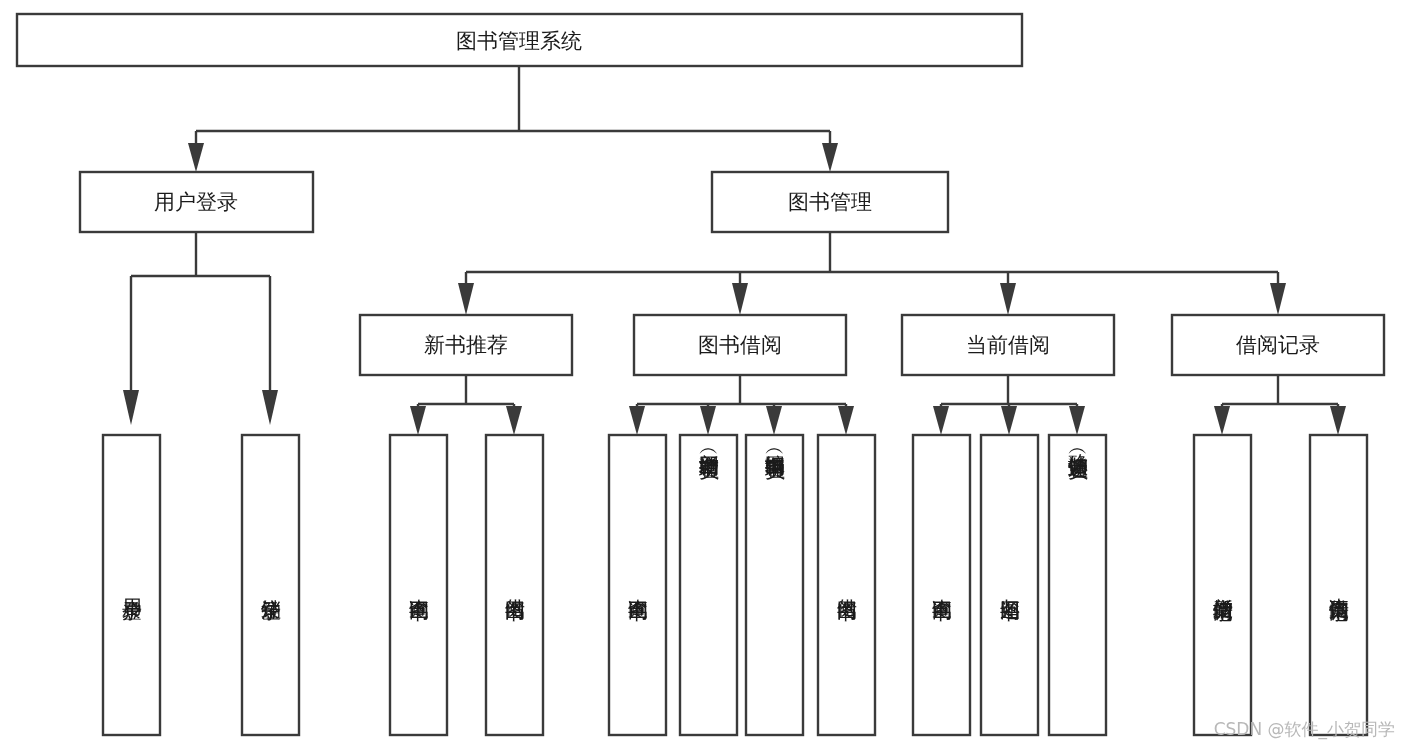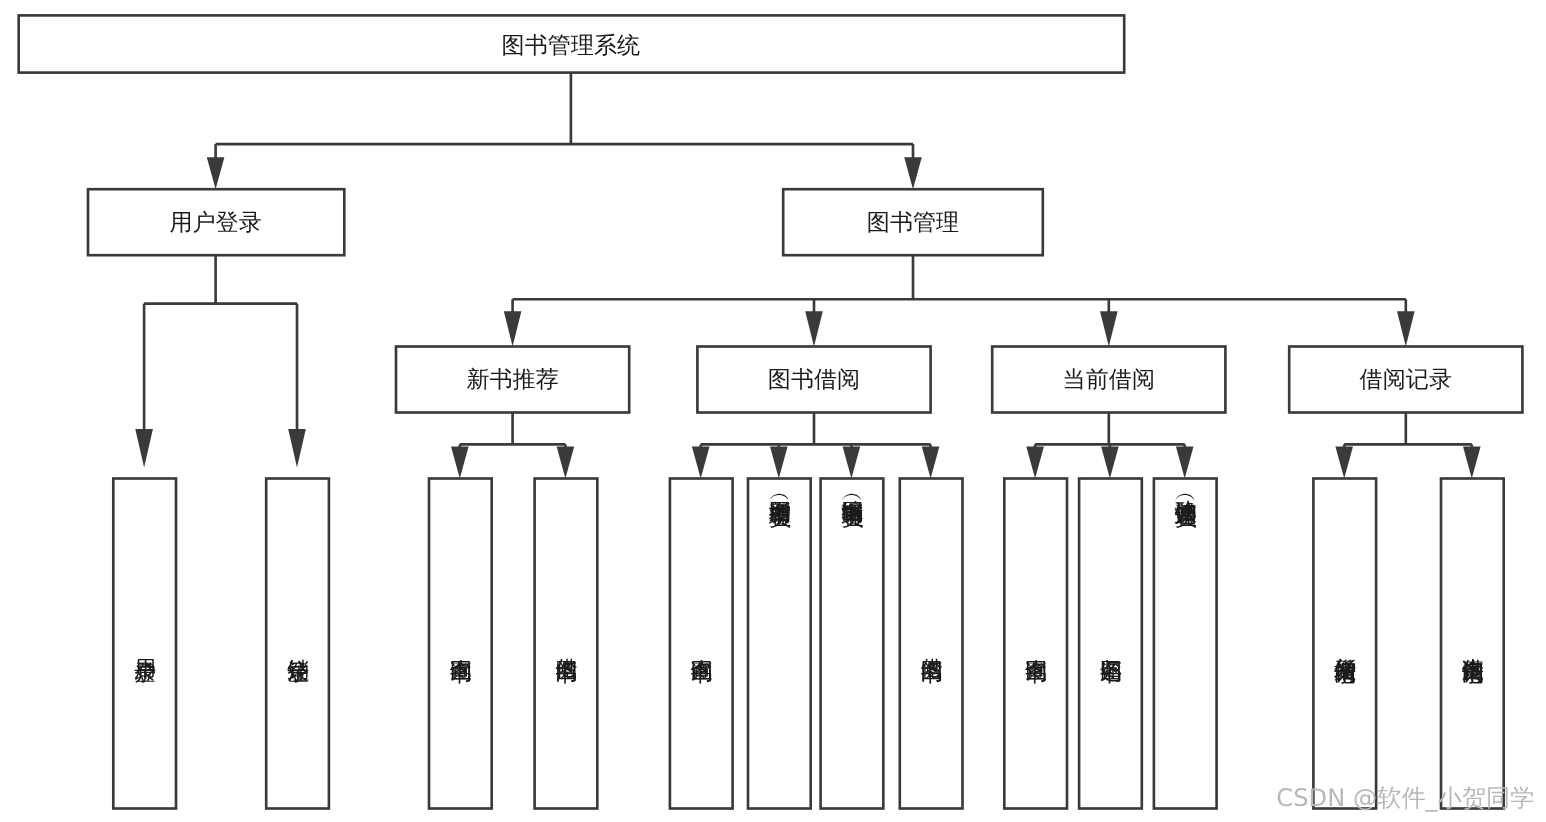--- a/index.html
+++ b/index.html
@@ -47,21 +47,21 @@
   }
   .arrow-head {
     fill: #3a3a3a;
     stroke: none;
   }
   .watermark {
     position: absolute;
     right: 10px;
     bottom: 6px;
     font-family: "DejaVu Sans", "Liberation Sans", sans-serif;
-    font-size: 22px;
+    font-size: 17px;
     color: #b8b8b8;
     white-space: nowrap;
     user-select: none;
   }
 </style>
 </head>
 <body>
 
 <div id="stage">
 

